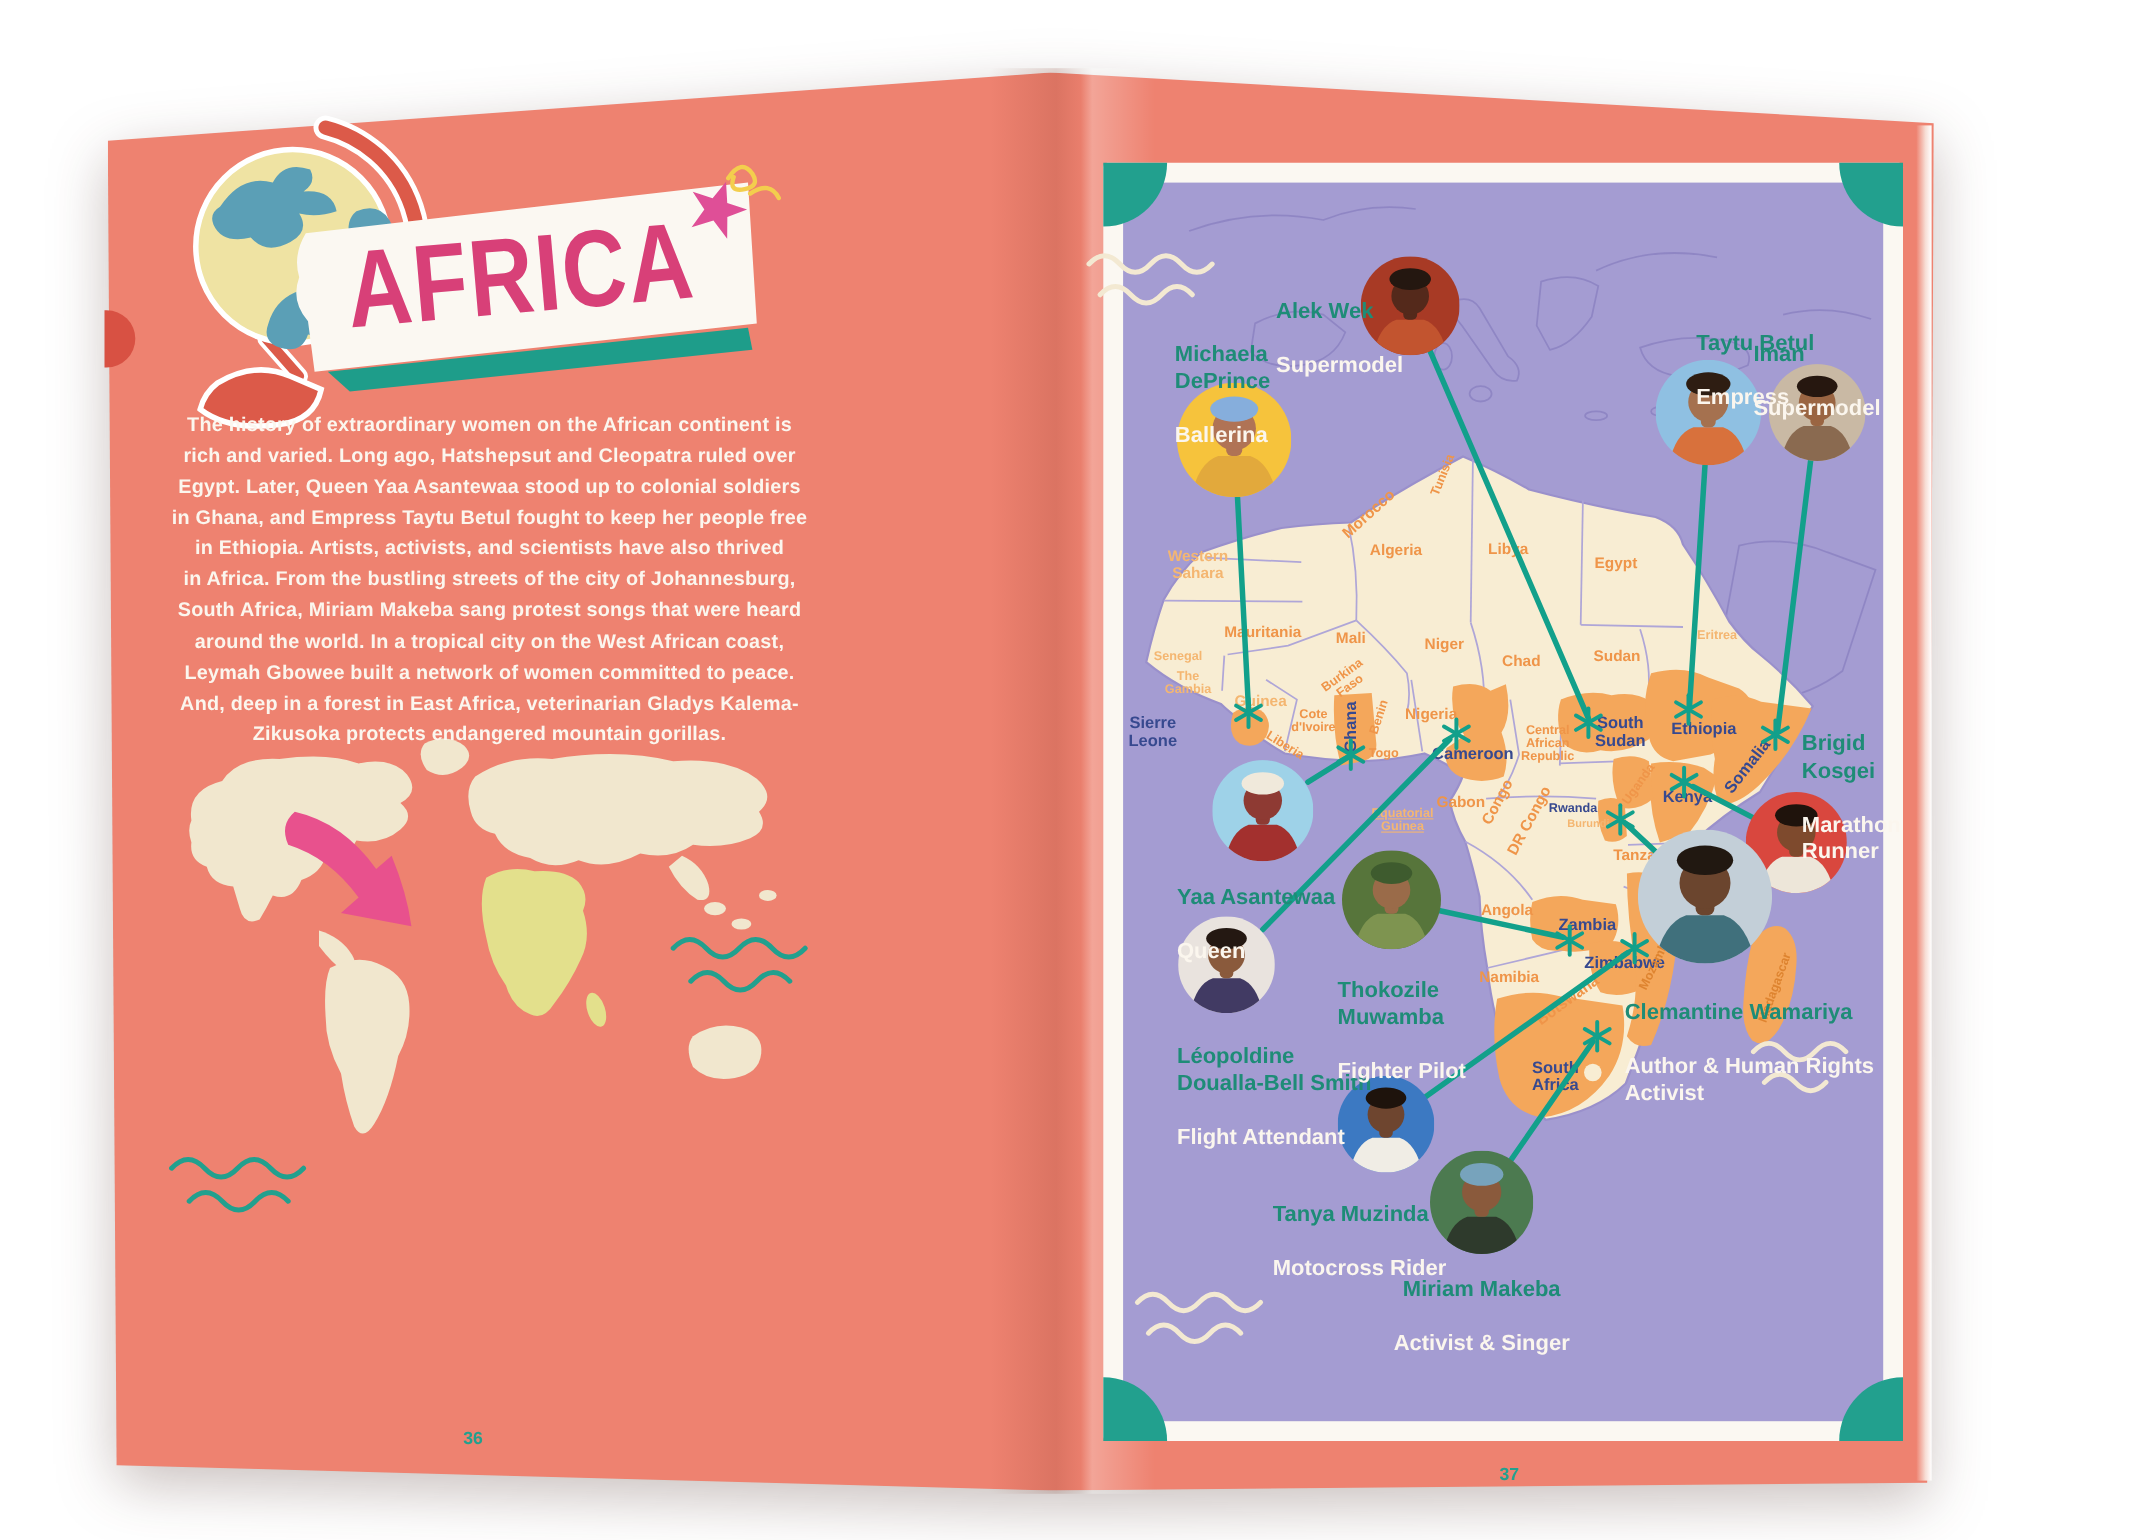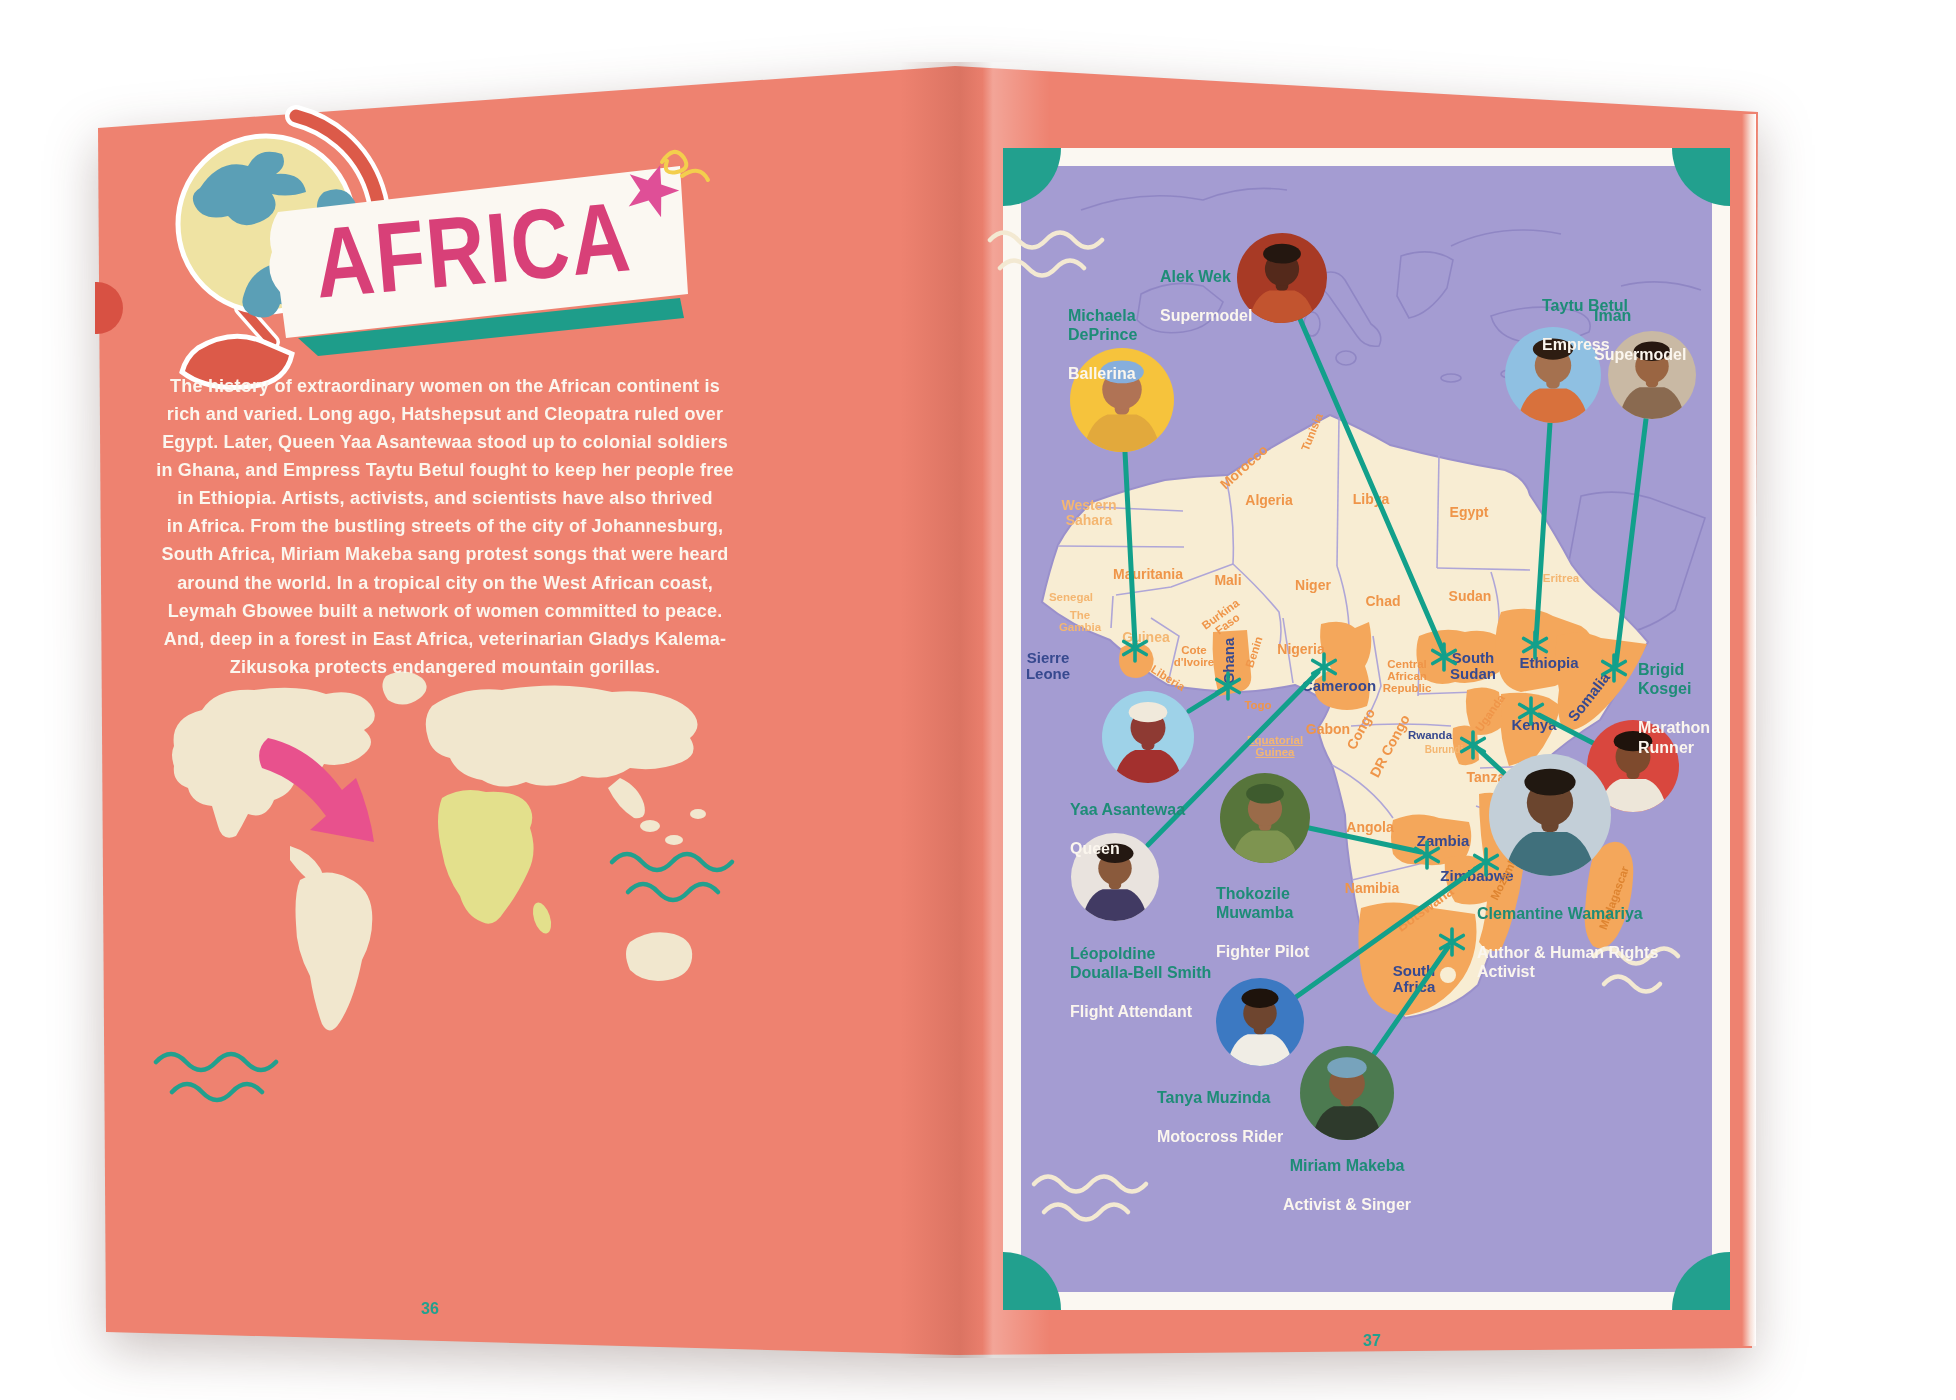--- a/index.html
+++ b/index.html
@@ -53,21 +53,21 @@
   .map-label.small{font-size:11.5px;}
   .map-label.tiny{font-size:10px;}
   
   #connector-svg{position:absolute;left:0;top:0;z-index:6;pointer-events:none;}
   #connector-svg line.conn{stroke:#12A08B;stroke-width:5;stroke-linecap:round;}
   #connector-svg line.star{stroke:#12A08B;stroke-width:3.6;stroke-linecap:round;}
   
   .portrait{position:absolute;border-radius:50%;overflow:hidden;z-index:7;}
   .portrait svg{display:block;width:100%;height:100%;}
   
-  .person-label{position:absolute;z-index:8;white-space:pre-line;line-height:1.22;font-size:16px;font-weight:700;}
+  .person-label{position:absolute;z-index:8;white-space:pre-line;line-height:1.22;font-size:20px;font-weight:700;}
   .person-label .p-name{color:var(--name-teal);}
   .person-label .p-prof{color:var(--white-warm);}
   .person-label.center{text-align:center;transform:translateX(-50%);}
   
   #red-halfdisc{left:95px;top:282px;width:28px;height:52px;background:#D85143;border-radius:0 28px 28px 0;z-index:4;}
 </style>
 </head>
 <body>
 <div id="canvas">
 
@@ -261,21 +261,21 @@
       <div class="map-label orange faded small" style="left: 1071px; top: 597px; transform: translate(-50%, -50%);"><span>Senegal</span></div>
       <div class="map-label orange faded small" style="left: 1080px; top: 621px; transform: translate(-50%, -50%);"><span>The
 Gambia</span></div>
       <div class="map-label orange faded" style="left: 1146px; top: 637px; transform: translate(-50%, -50%);"><span>Guinea</span></div>
       <div class="map-label orange small" style="left: 1224px; top: 619px; transform: translate(-50%, -50%) rotate(-36deg);"><span>Burkina
 Faso</span></div>
       <div class="map-label orange small" style="left: 1194px; top: 656px; transform: translate(-50%, -50%);"><span>Cote
 d'Ivoire</span></div>
       <div class="map-label orange small" style="left: 1168px; top: 678px; transform: translate(-50%, -50%) rotate(32deg);"><span>Liberia</span></div>
       <div class="map-label orange small" style="left: 1254px; top: 652px; transform: translate(-50%, -50%) rotate(-72deg);"><span>Benin</span></div>
-      <div class="map-label orange small" style="left: 1258px; top: 685px; transform: translate(-50%, -50%); margin-top: 20px;"><span>Togo</span></div>
+      <div class="map-label orange small" style="left: 1258px; top: 685px; transform: translate(-50%, -50%);"><span>Togo</span></div>
       <div class="map-label orange" style="left: 1301px; top: 649px; transform: translate(-50%, -50%);"><span>Nigeria</span></div>
       <div class="map-label orange small" style="left: 1407px; top: 676px; transform: translate(-50%, -50%);"><span>Central
 African
 Republic</span></div>
       <div class="map-label orange faded small" style="left: 1275px; top: 746px; transform: translate(-50%, -50%); text-decoration: underline;"><span>Equatorial
 Guinea</span></div>
       <div class="map-label orange" style="left: 1328px; top: 729px; transform: translate(-50%, -50%);"><span>Gabon</span></div>
       <div class="map-label orange" style="left: 1361px; top: 729px; transform: translate(-50%, -50%) rotate(-62deg);"><span>Congo</span></div>
       <div class="map-label orange" style="left: 1390px; top: 746px; transform: translate(-50%, -50%) rotate(-62deg);"><span>DR Congo</span></div>
       <div class="map-label orange" style="left: 1370px; top: 827px; transform: translate(-50%, -50%);"><span>Angola</span></div>

